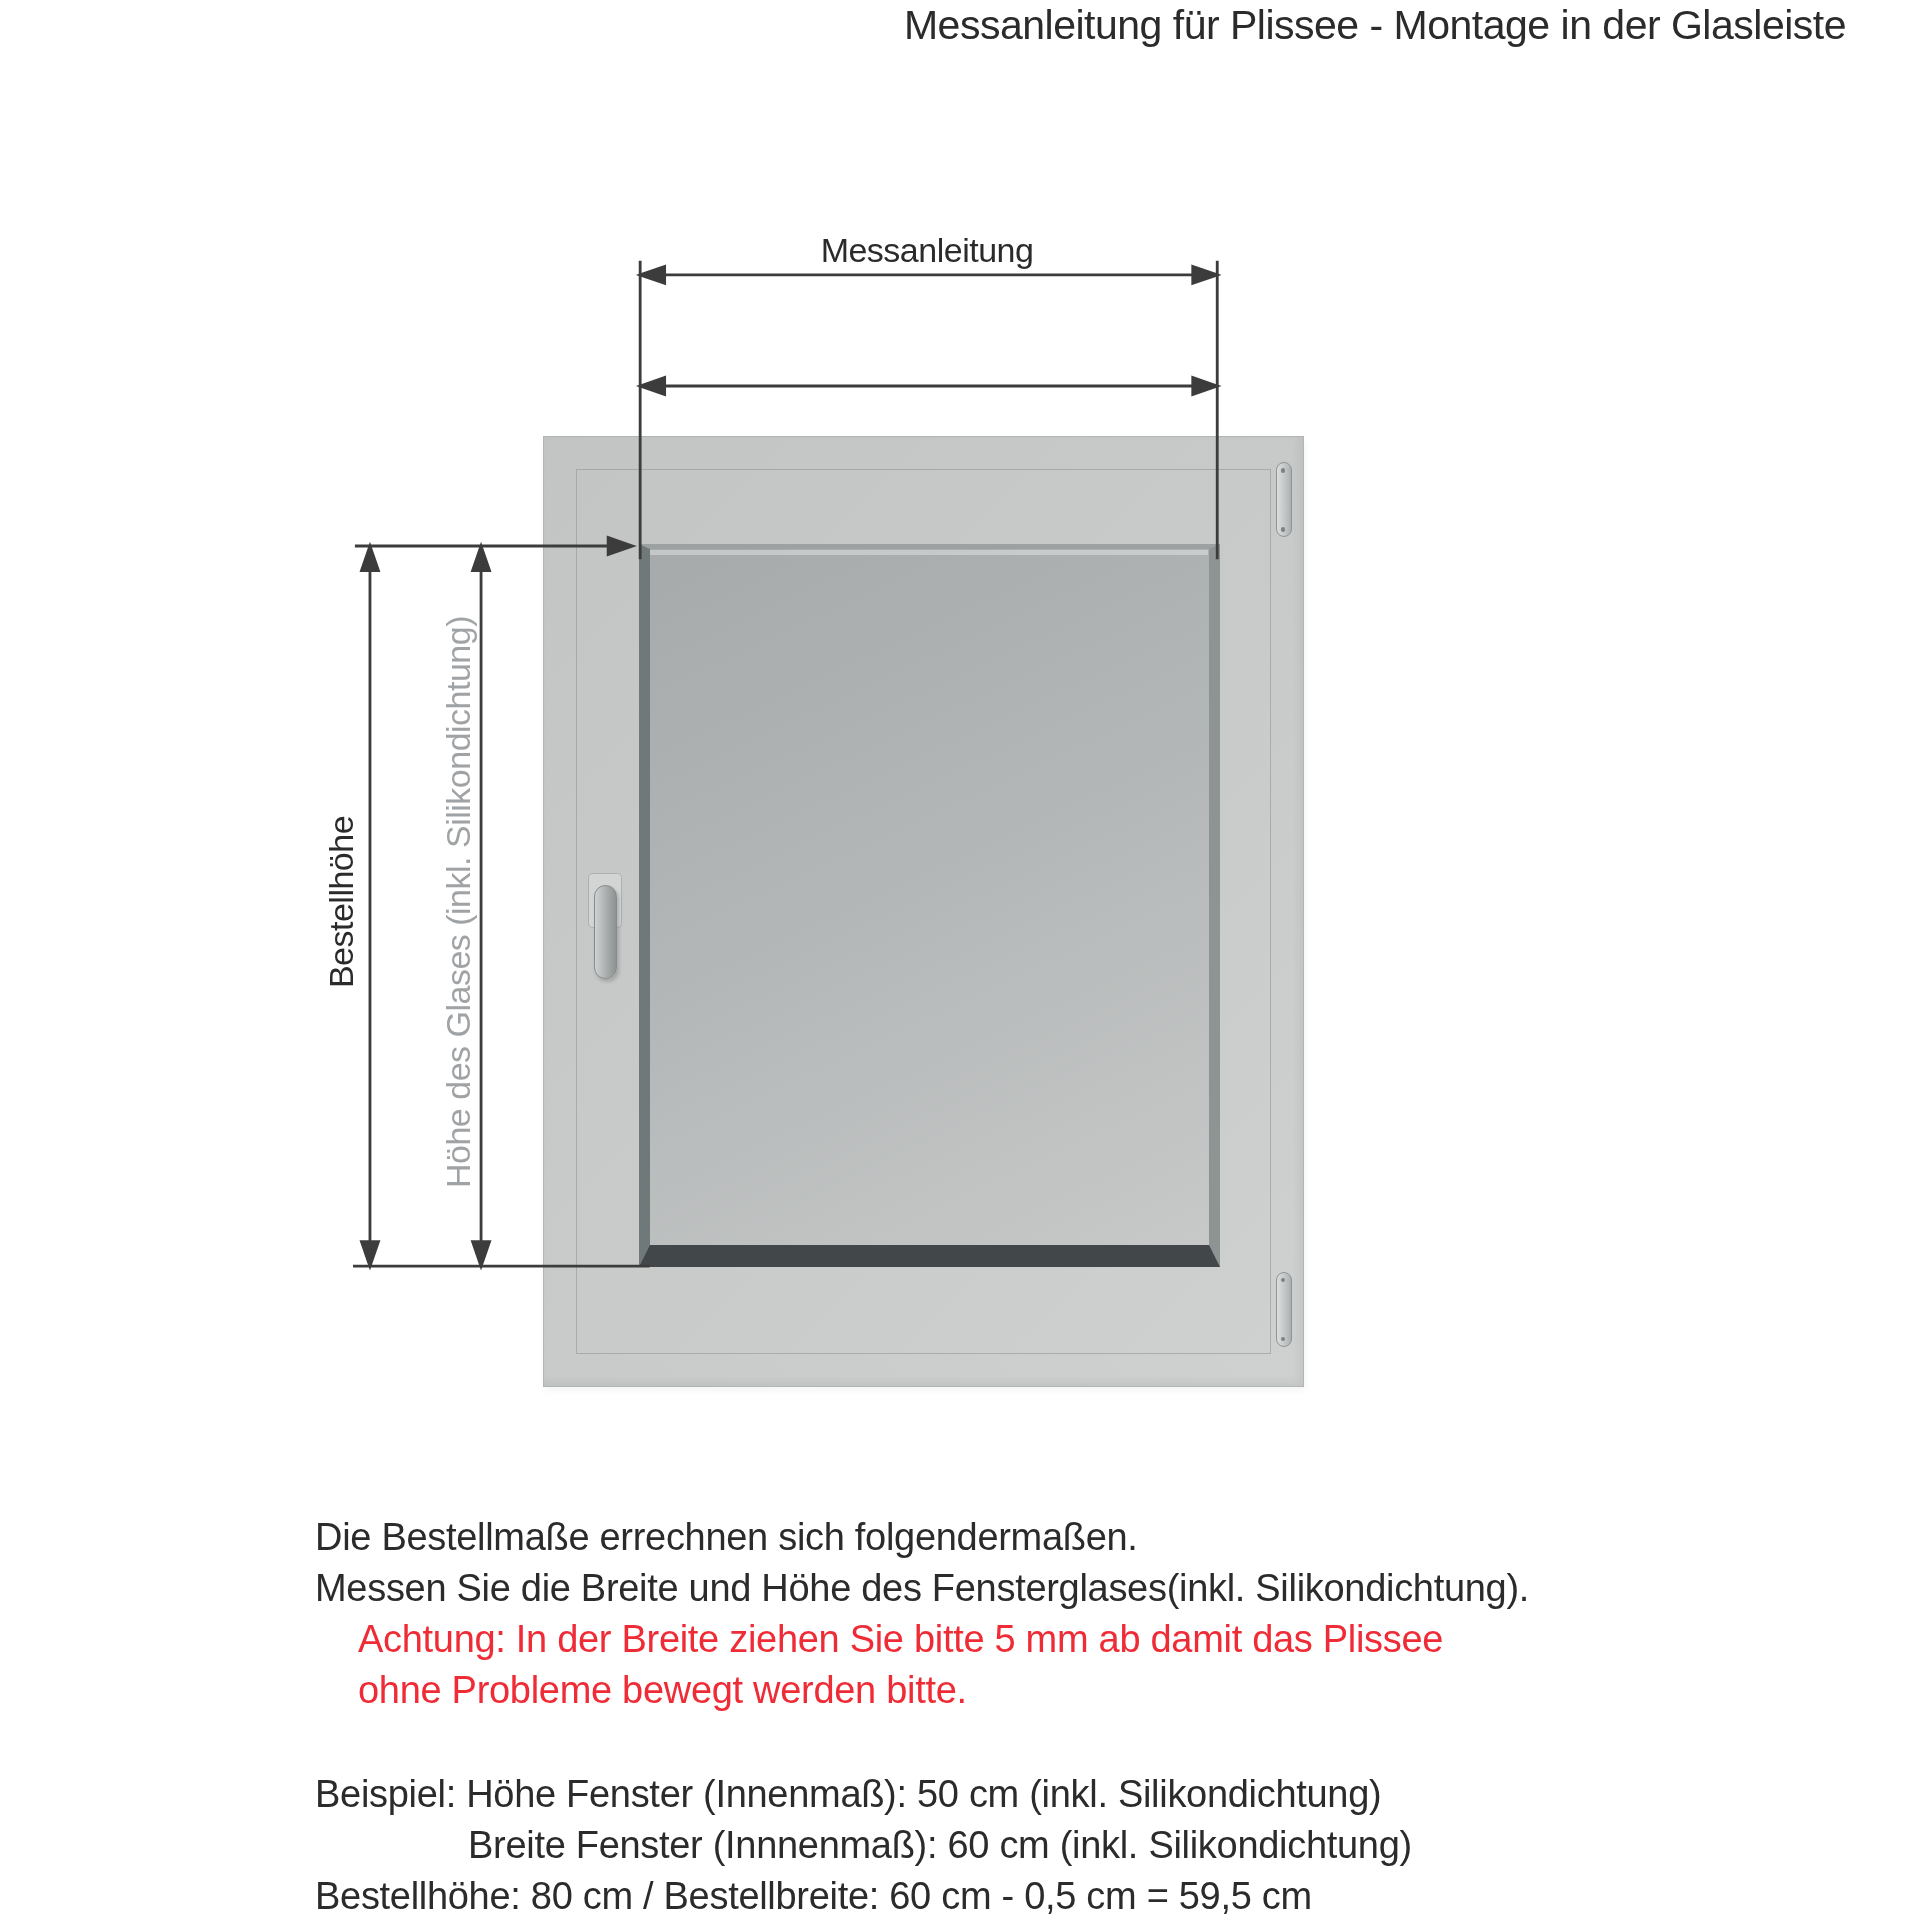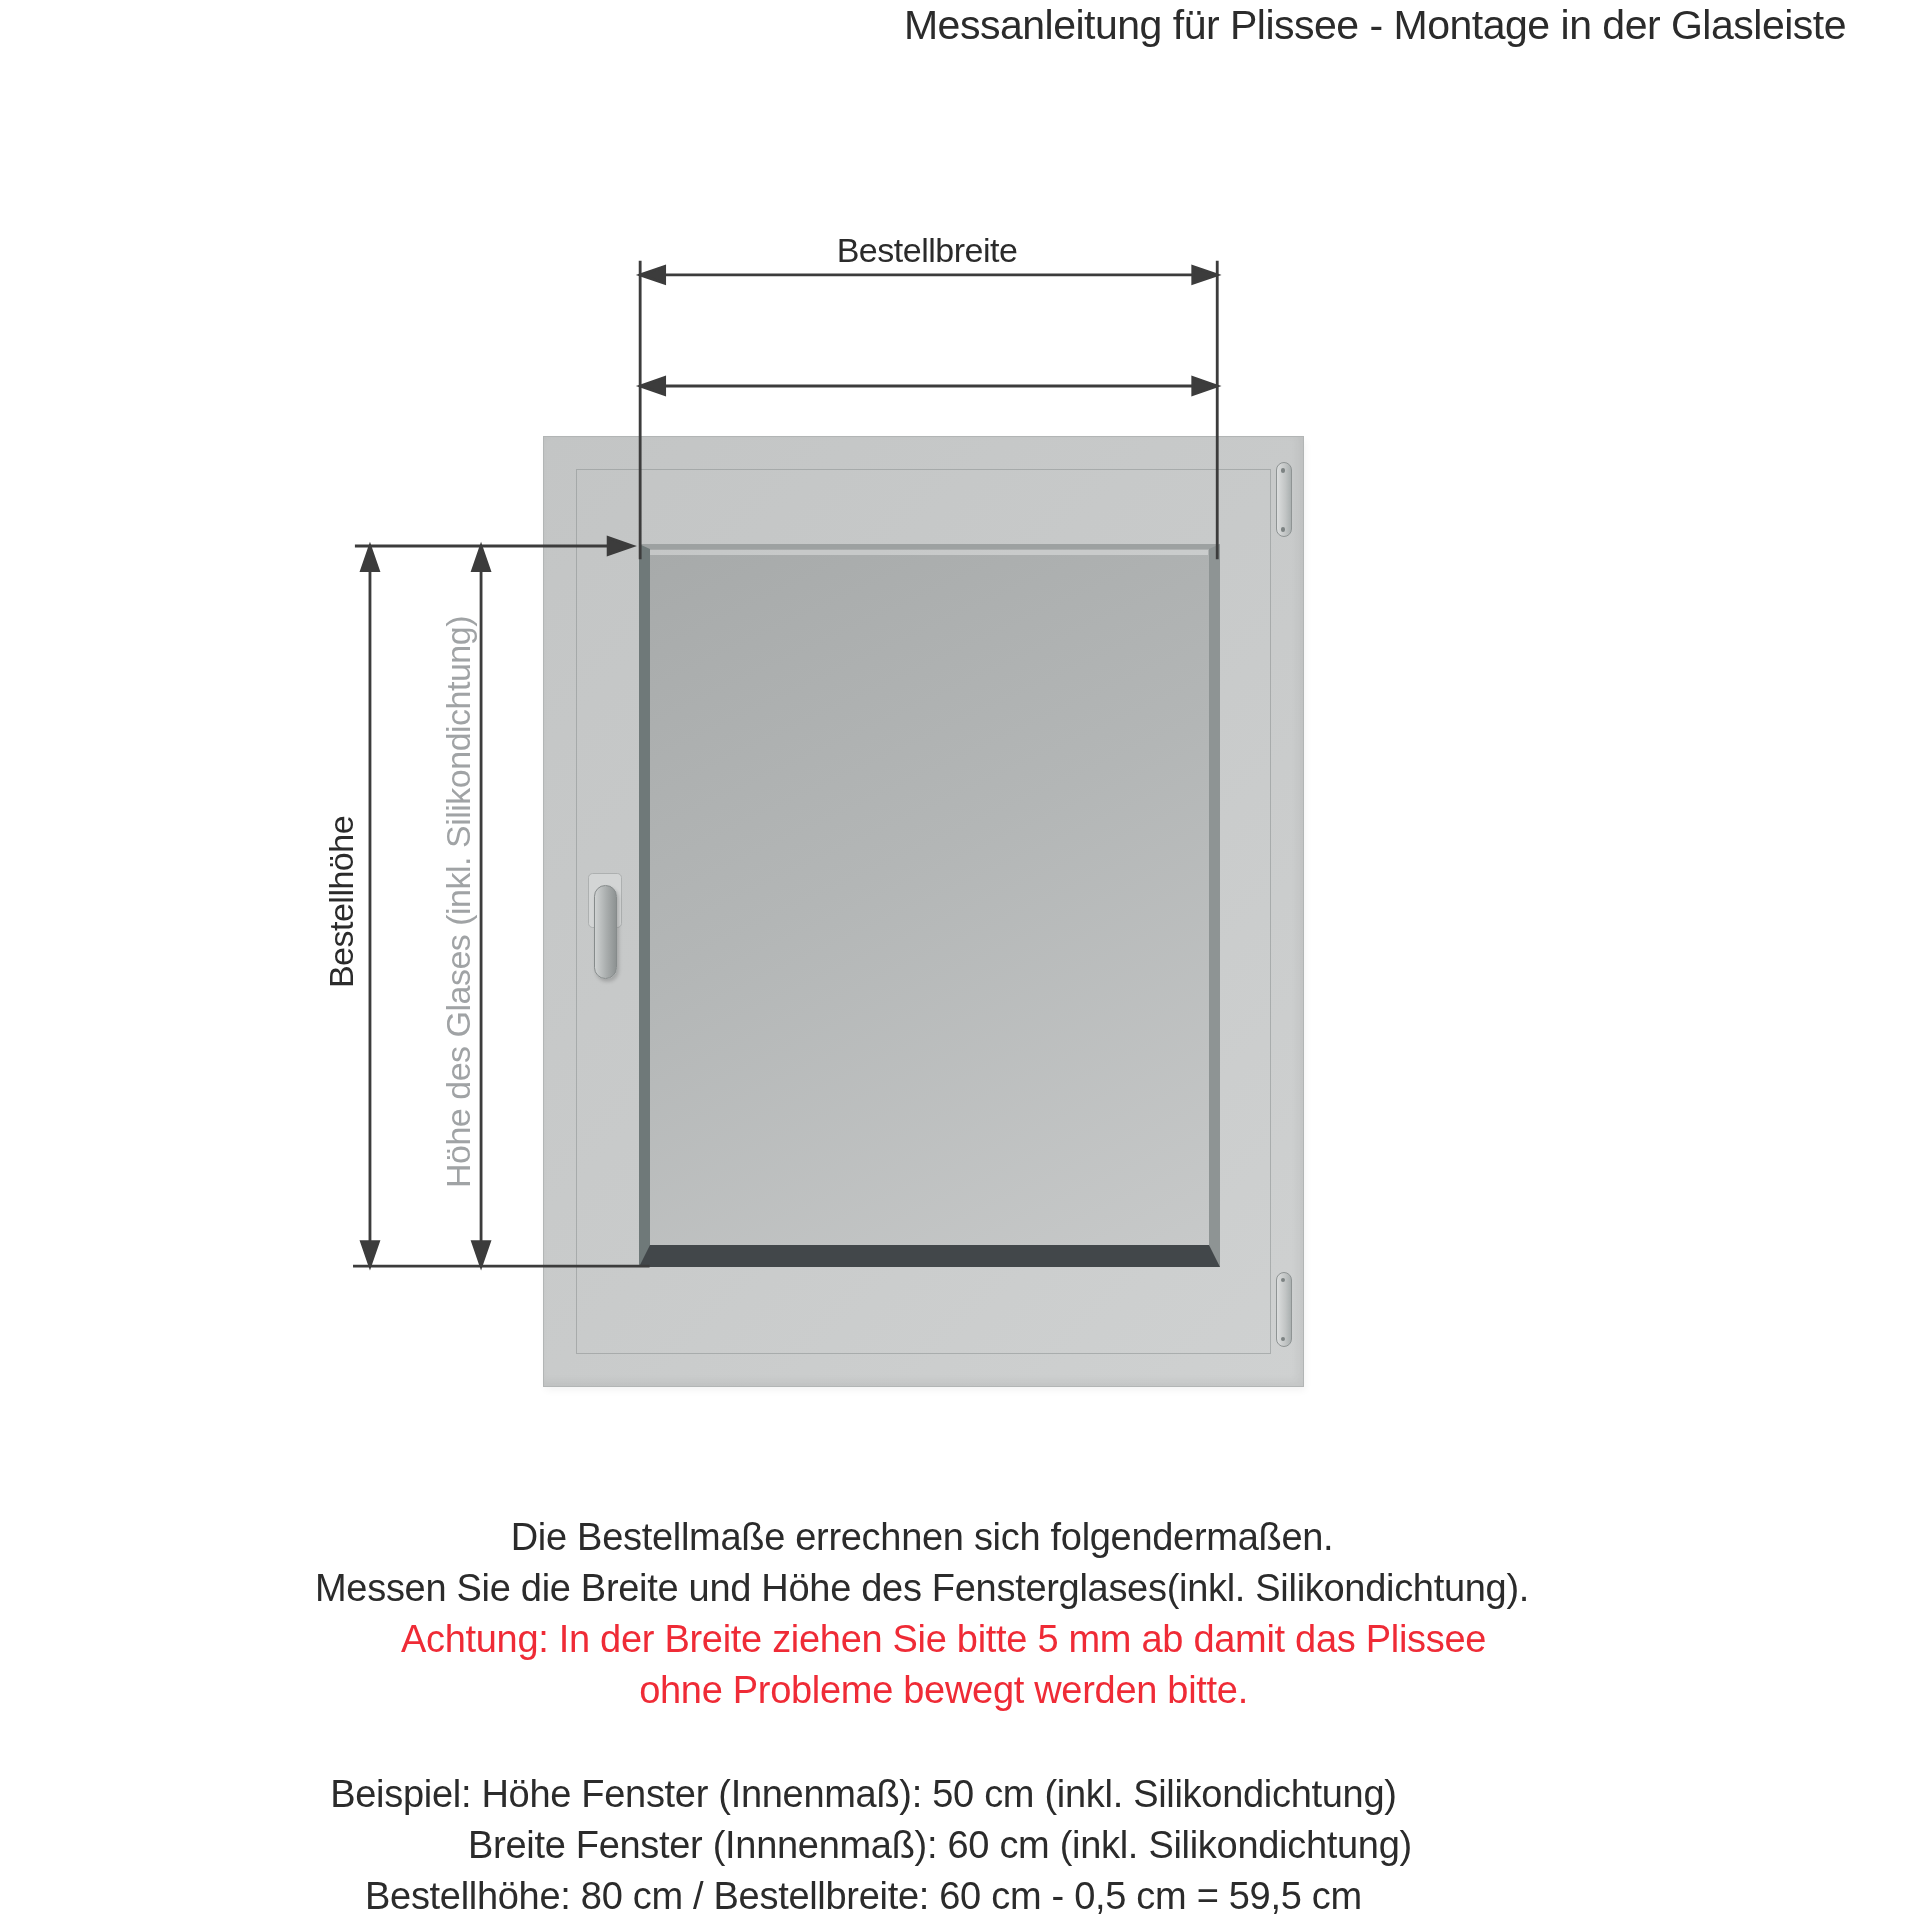--- a/index.html
+++ b/index.html
@@ -79,21 +79,20 @@
     transform:translate(-50%,-50%);
   }
   .dim-label.black{color:var(--text-dark,#2b2b2b);}
   .dim-label.gray{color:var(--label-gray,#a0a3a5);}
   .dim-label.vertical{transform:translate(-50%,-50%) rotate(-90deg);}
   
   .textblock{
     position:absolute;left:315px;
     font-size:38px;letter-spacing:-0.3px;
     color:var(--text-dark,#2d2d2d);
-    text-align:center;
   }
   .textblock .tline{height:51px;line-height:51px;white-space:nowrap;}
   .textblock .tline.red{color:var(--warning-red,#ef2b36);margin-left:43px;}
   .textblock .tline.indent{padding-left:153px;}
   #block-calc{top:1512px;}
   #block-example{top:1769px;}
 </style>
 </head>
 <body>
 
@@ -142,21 +141,21 @@
       </g>
 
       <g>
         <line x1="511" y1="602" x2="511" y2="1323"></line>
         <polygon points="511,580 502,606 520,606"></polygon>
         <polygon points="511,1345 502,1319 520,1319"></polygon>
       </g>
     </g>
   </svg>
 
-  <div class="dim-label black" style="left:927px;top:250px;">Bestellbreite</div>
+  <div class="dim-label black" style="left:927px;top:250px;">Messanleitung</div>
   <div class="dim-label black vertical" style="left:341px;top:902px;">Bestellhöhe</div>
   <div class="dim-label gray vertical" style="left:458px;top:902px;">Höhe des Glases (inkl. Silikondichtung)</div>
 
   <div class="textblock" id="block-calc">
     <div class="tline">Die Bestellmaße errechnen sich folgendermaßen.</div>
     <div class="tline">Messen Sie die Breite und Höhe des Fensterglases(inkl. Silikondichtung).</div>
     <div class="tline red">Achtung: In der Breite ziehen Sie bitte 5 mm ab damit das Plissee</div>
     <div class="tline red">ohne Probleme bewegt werden bitte.</div>
   </div>
 

